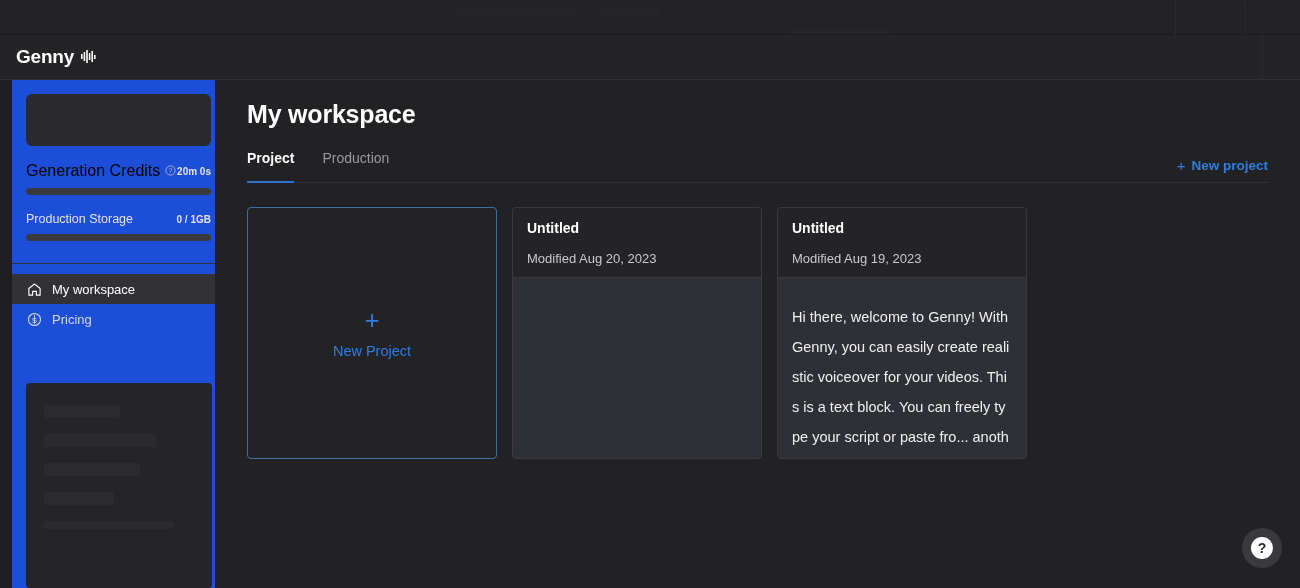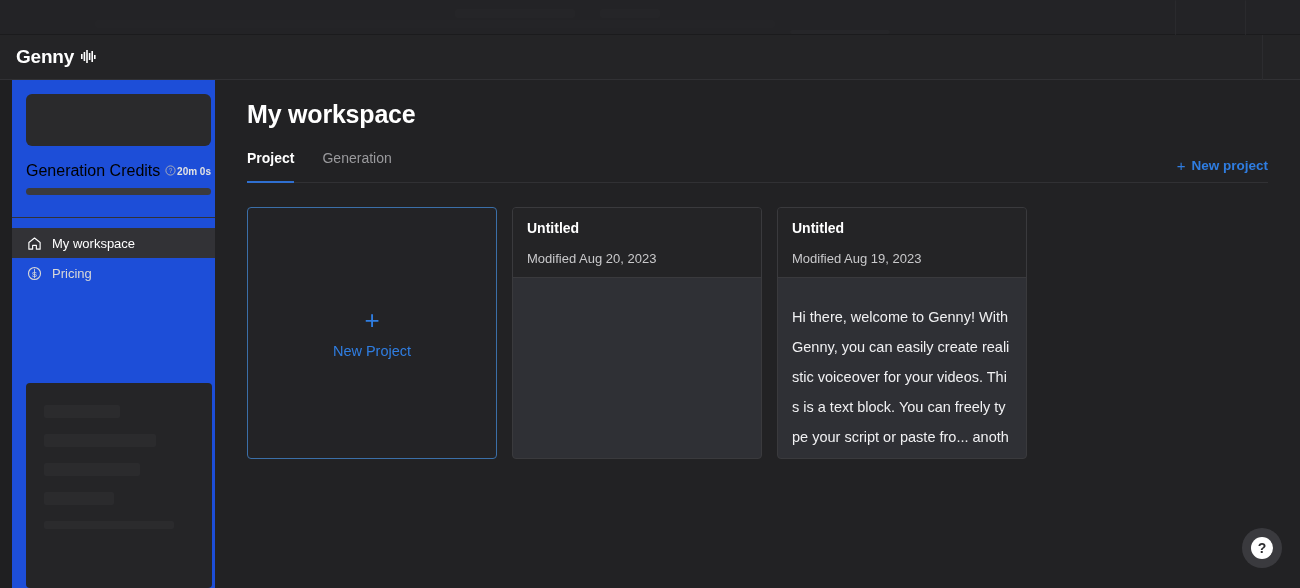--- a/index.html
+++ b/index.html
@@ -358,20 +358,31 @@
             </svg>
           </span>
         </span>
         <span class="meter-value">20m 0s</span>
       </div>
       <div class="meter-track">
         <div class="meter-fill" style="width: 0%;"></div>
       </div>
     </div>
 
+    <div class="meter-block second">
+      <div class="meter-row">
+        <span class="meter-label-wrap">
+          <span class="meter-label">Production Storage</span>
+        </span>
+        <span class="meter-value">0 / 1GB</span>
+      </div>
+      <div class="meter-track">
+        <div class="meter-fill" style="width: 0%;"></div>
+      </div>
+    </div>
 
     <div class="sidebar-divider"></div>
 
     <nav class="nav">
       <div class="nav-item active">
         <span class="nav-icon">
           <svg width="15" height="15" viewBox="0 0 16 16">
             <path d="M2 7 L8 2.2 L14 7 L14 14 L10 14 L10 10 L6 10 L6 14 L2 14 Z" fill="none" stroke="#ffffff" stroke-width="1.2" stroke-linejoin="round"></path>
           </svg>
         </span>
@@ -399,21 +410,21 @@
 
   </aside>
 
   <main class="main">
 
     <h1 class="page-title">My workspace</h1>
 
     <div class="tabs-row">
       <div class="tabs">
         <div class="tab active">Project</div>
-        <div class="tab">Generation</div>
+        <div class="tab">Production</div>
       </div>
       <div class="new-project-link">
         <span class="np-plus">+</span>
         <span>New project</span>
       </div>
     </div>
 
     <div class="cards">
 
       <div class="card new">

